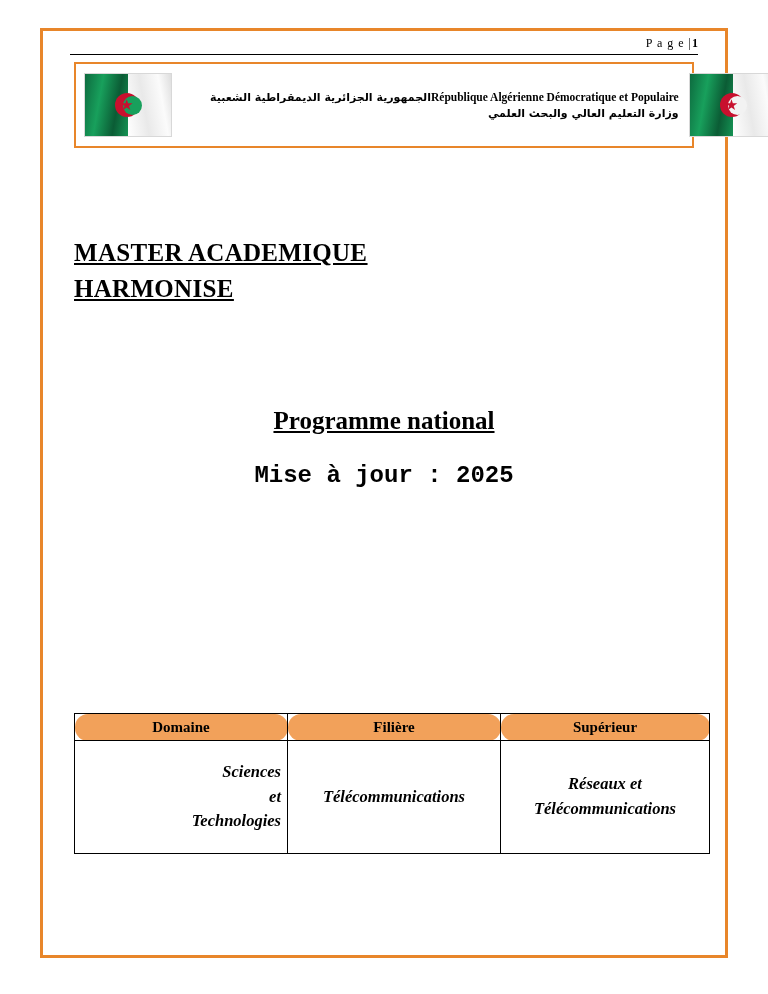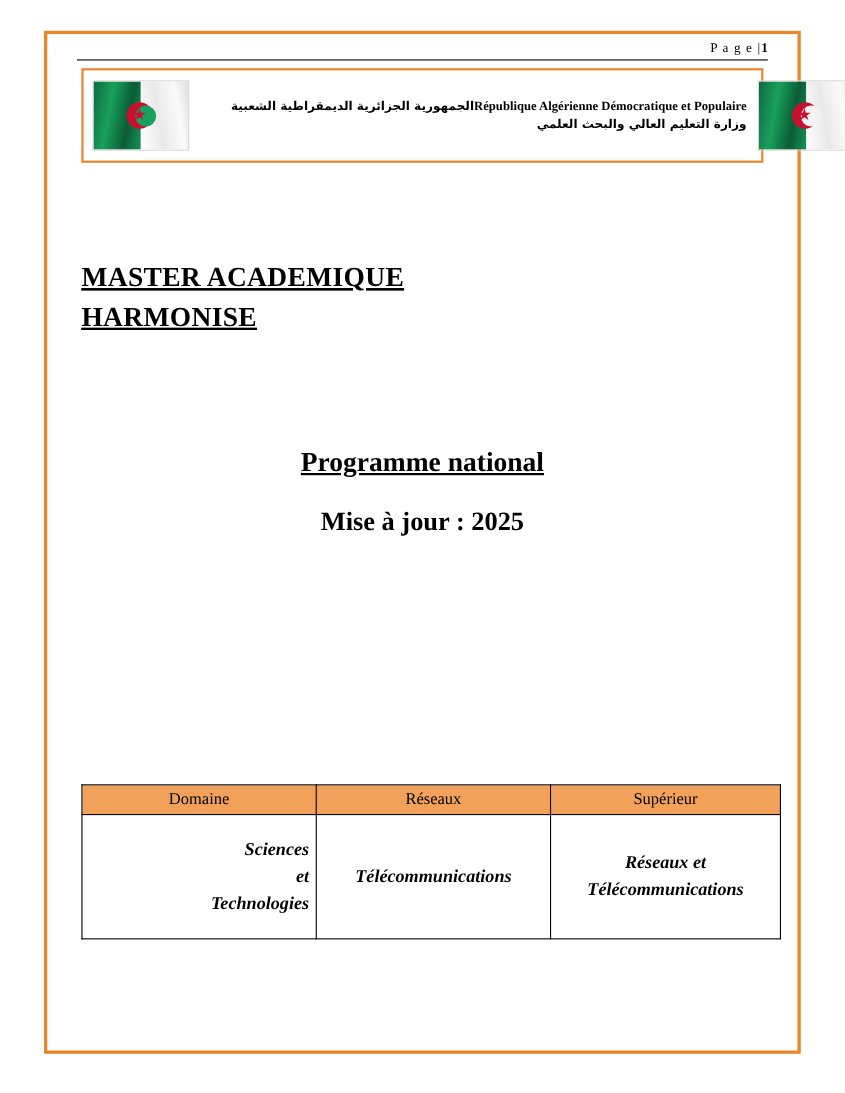--- a/index.html
+++ b/index.html
@@ -154,21 +154,21 @@
     font-weight: bold;
     text-decoration: underline;
     margin-top: 44px;
   }
   .update-line {
     position: absolute;
     left: 74px;
     top: 462px;
     width: 620px;
     text-align: center;
-    font-family: Liberation Serif, serif;
+    font-family: Liberation Mono, monospace;
     font-size: 24px;
     font-weight: bold;
   }
 
   
   .info-table {
     position: absolute;
     left: 74px;
     top: 713px;
     width: 620px;
@@ -176,24 +176,25 @@
     table-layout: fixed;
   }
   .info-table th, .info-table td {
     border: 1px solid #000;
     text-align: center;
     vertical-align: middle;
   }
   .info-table th {
     background: #F2A15A;
     font-family: "Liberation Serif", serif;
-    font-weight: normal;
+    font-weight: bold;
     font-size: 15px;
     height: 24px;
     padding: 1px 2px;
+    border-radius: 13px;
   }
   .info-table td {
     height: 108px;
     font-family: "Liberation Serif", serif;
     font-size: 16.5px;
     font-weight: bold;
     font-style: italic;
     line-height: 1.5;
     padding: 2px 6px;
   }
@@ -243,21 +244,21 @@
   </div>
 
   <div class="sub-title">Programme national</div>
 
   <div class="update-line">Mise à jour : 2025</div>
 
   <table class="info-table">
     <thead>
       <tr>
         <th class="col-1">Domaine</th>
-        <th class="col-2">Réseaux</th>
+        <th class="col-2">Filière</th>
         <th class="col-3">Supérieur</th>
       </tr>
     </thead>
     <tbody>
       <tr>
         <td style="white-space: pre-line; text-align: right;">Sciences
 et
 Technologies</td>
         <td style="white-space: pre-line;">Télécommunications</td>
         <td style="white-space: pre-line; margin-left: 24px;">Réseaux et

